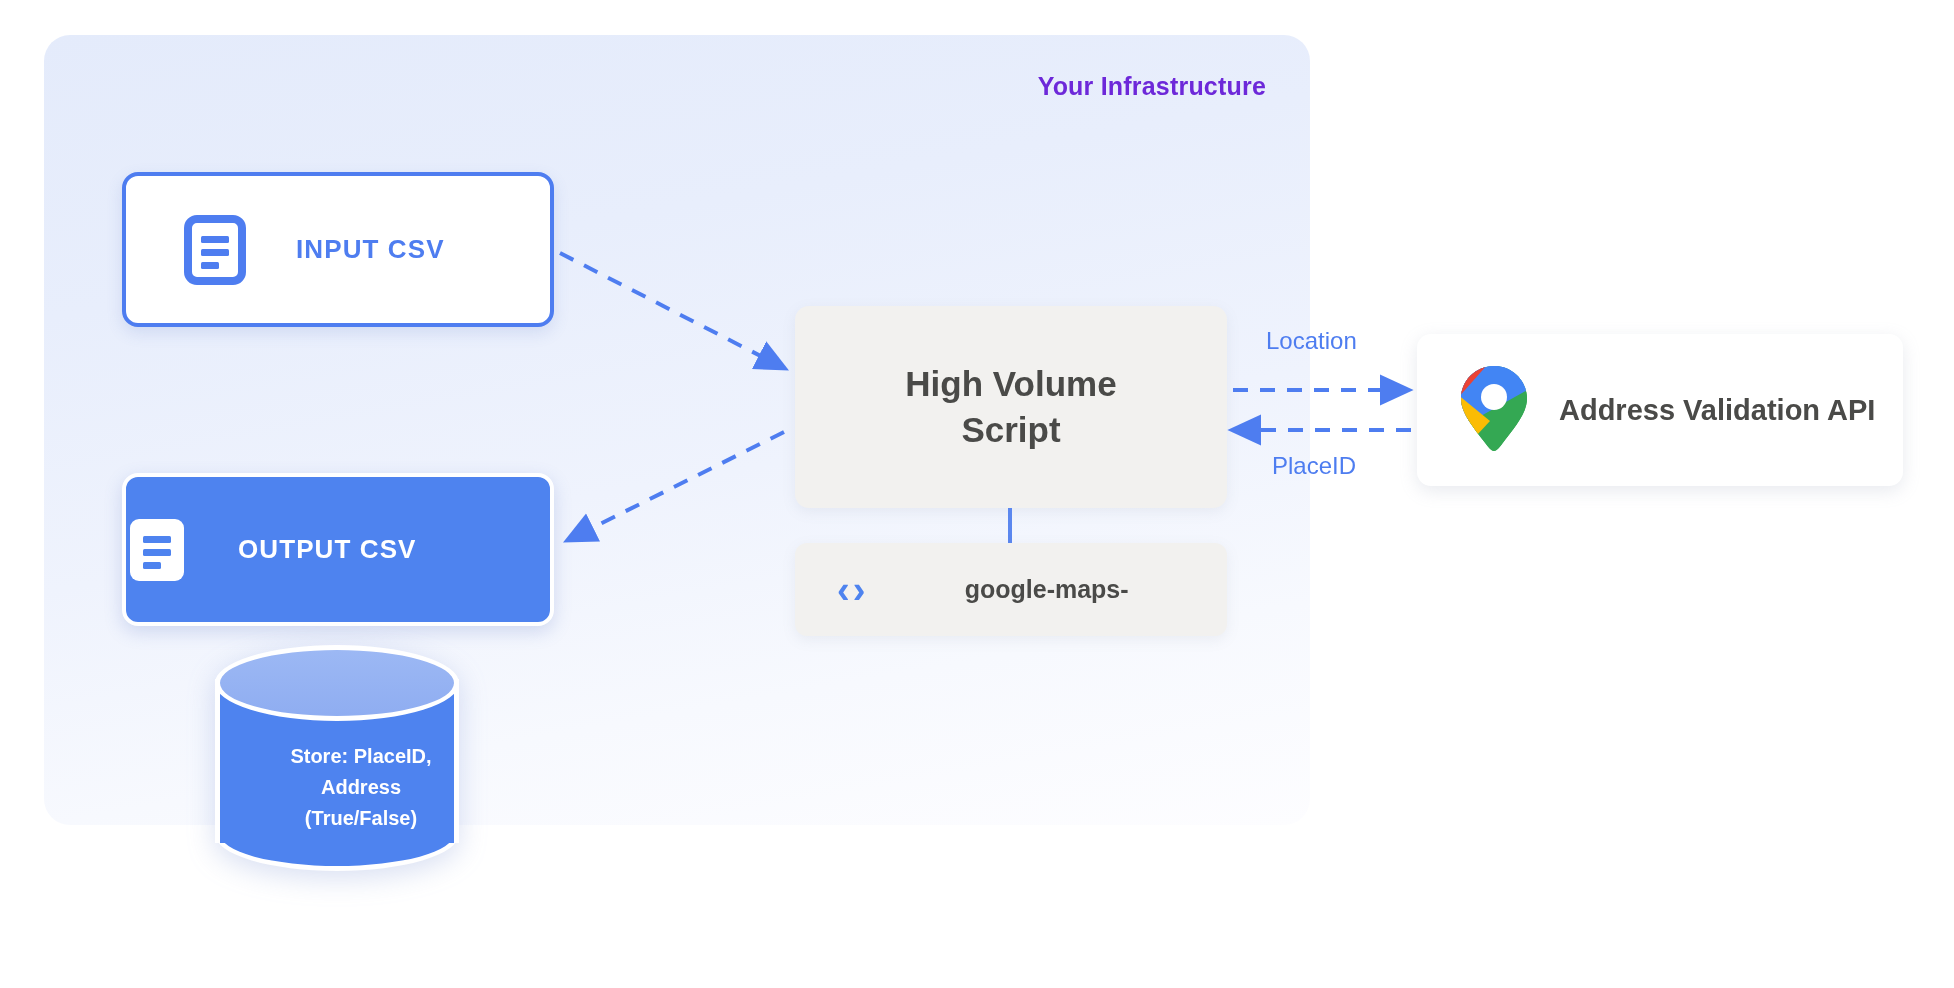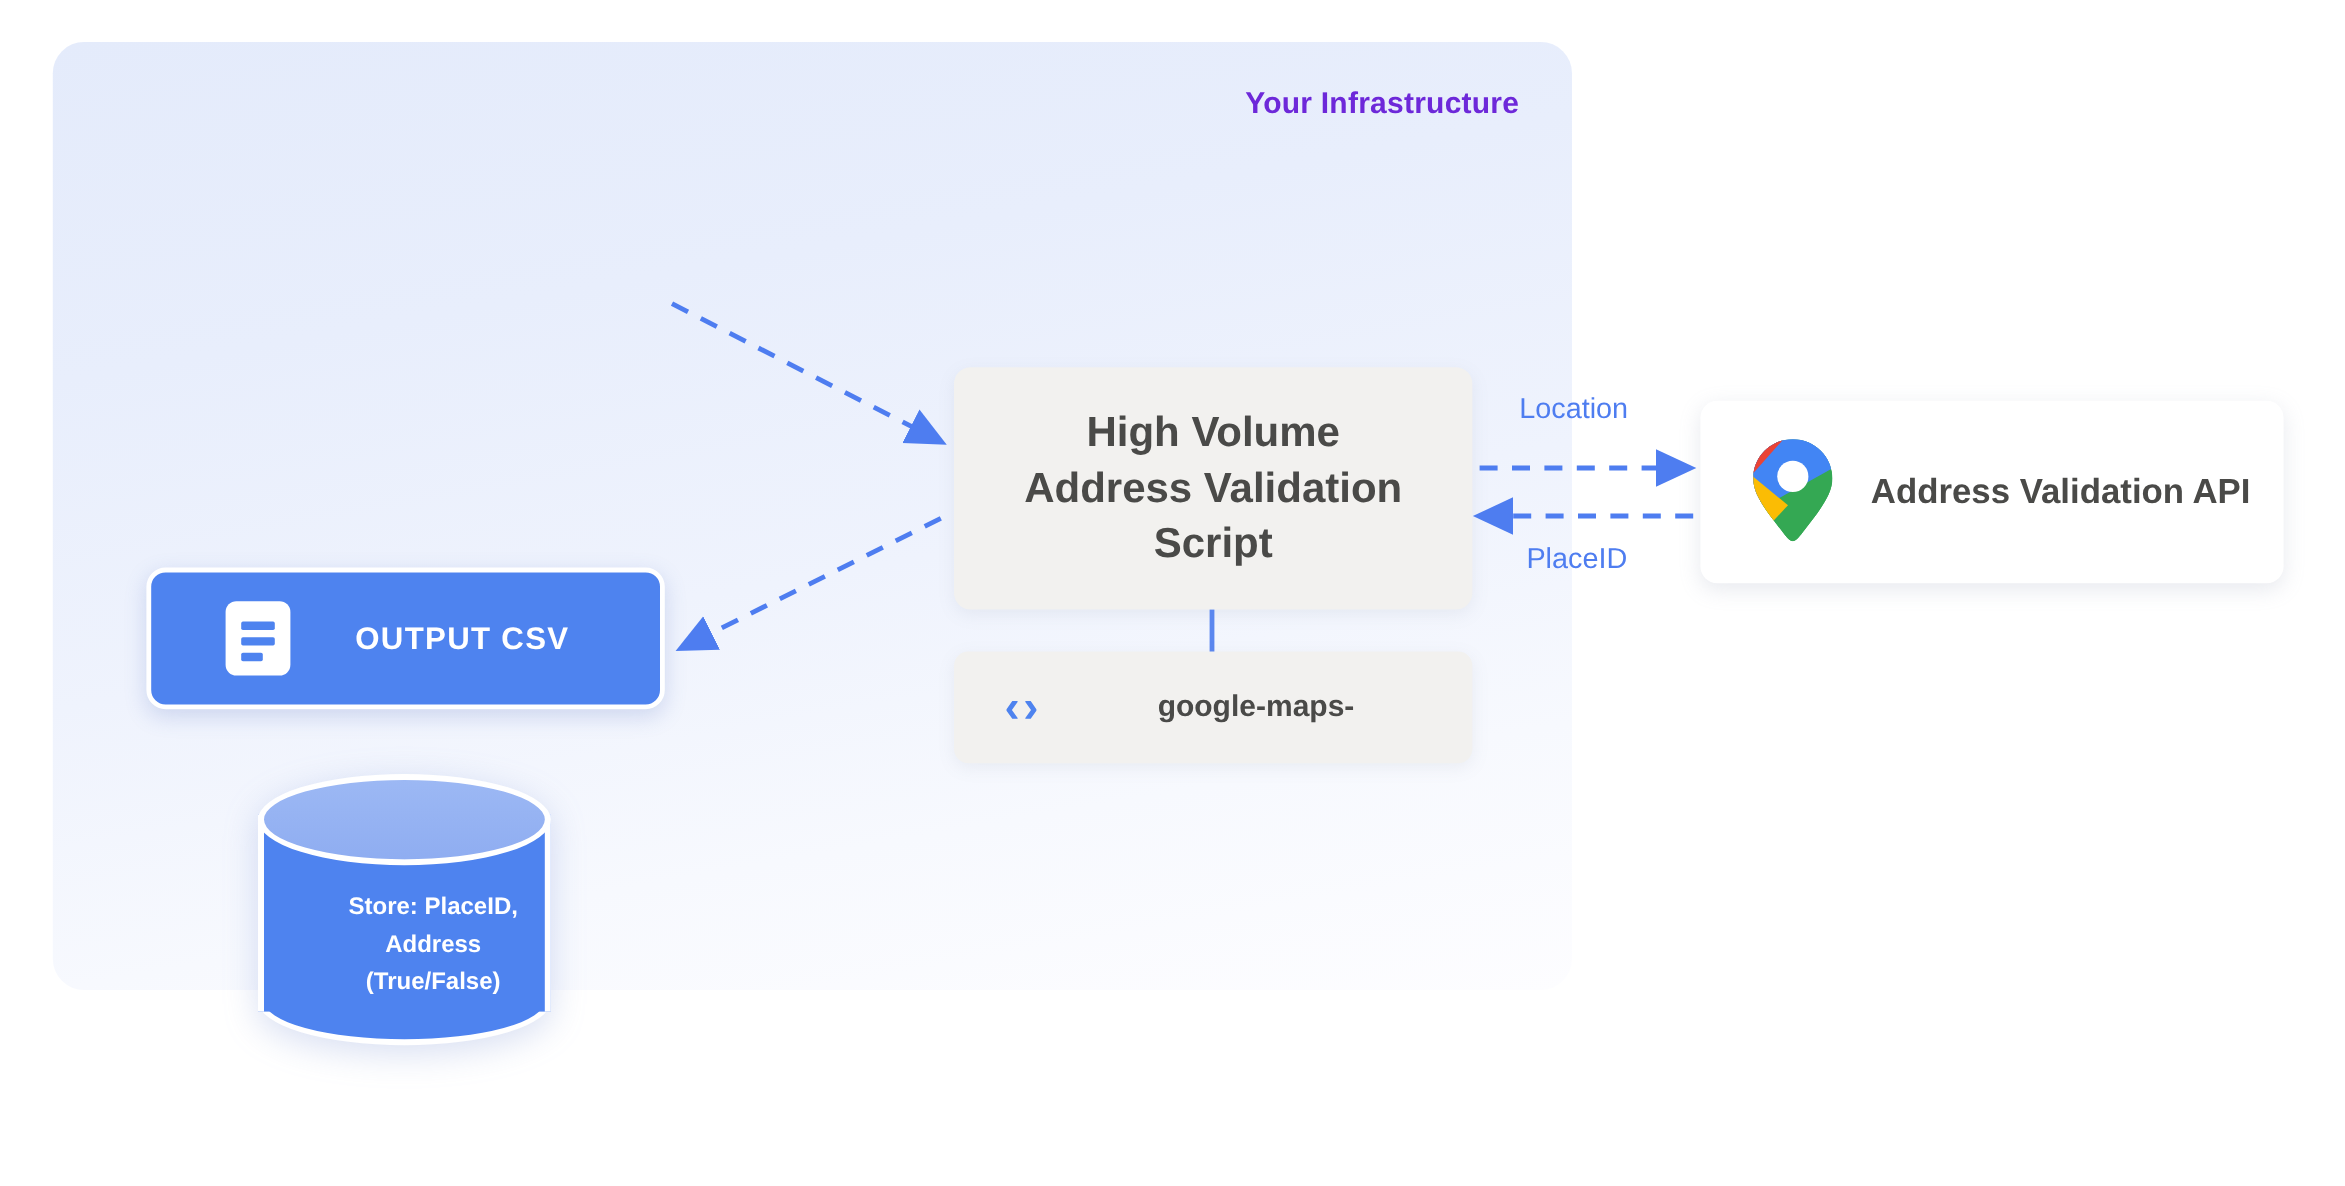--- a/index.html
+++ b/index.html
@@ -25,24 +25,23 @@
   
   .node{position:absolute;box-sizing:border-box;display:flex;align-items:center;}
 
   .input-csv{
     left:122px;top:172px;width:432px;height:155px;
     background:#ffffff;border:4px solid #4e7df0;border-radius:16px;
     box-shadow:0 6px 16px rgba(80,110,190,.16);
     padding-left:58px;
   }
   .output-csv{
-    left:122px;top:473px;width:432px;height:118px;
+    left:122px;top:473px;width:432px;height:153px;
     background:#4e83ef;border:4px solid #ffffff;border-radius:16px;
     box-shadow:0 6px 18px rgba(80,110,190,.22);
-    padding-left:58px;
   }
   .node-label{font-size:26px;font-weight:bold;letter-spacing:1.1px;margin-left:50px;}
   .label-blue{color:#4e7df0;}
   .label-white{color:#ffffff;}
 
   
   .doc-icon{width:62px;height:70px;position:relative;flex:0 0 auto;}
   .doc-icon svg{display:block;width:62px;height:70px;}
 
   
@@ -116,20 +115,31 @@
   .lbl-placeid{left:1272px;top:452px;}
 </style>
 </head>
 <body>
 
 <div id="stage">
 
   <div class="infra-panel"></div>
   <div class="infra-title">Your Infrastructure</div>
 
+  <div class="node input-csv">
+    <span class="doc-icon">
+      <svg viewBox="0 0 62 70" xmlns="http://www.w3.org/2000/svg">
+        <rect x="4" y="4" width="54" height="62" rx="9" ry="9" fill="none" stroke="#4e7df0" stroke-width="8"></rect>
+        <rect x="17" y="21" width="28" height="7" rx="1.5" fill="#4e7df0"></rect>
+        <rect x="17" y="34" width="28" height="7" rx="1.5" fill="#4e7df0"></rect>
+        <rect x="17" y="47" width="18" height="7" rx="1.5" fill="#4e7df0"></rect>
+      </svg>
+    </span>
+    <span class="node-label label-blue">INPUT CSV</span>
+  </div>
 
   <div class="node output-csv">
     <span class="doc-icon">
       <svg viewBox="0 0 62 70" xmlns="http://www.w3.org/2000/svg">
         <rect x="4" y="4" width="54" height="62" rx="9" ry="9" fill="#ffffff"></rect>
         <rect x="17" y="21" width="28" height="7" rx="1.5" fill="#4e83ef"></rect>
         <rect x="17" y="34" width="28" height="7" rx="1.5" fill="#4e83ef"></rect>
         <rect x="17" y="47" width="18" height="7" rx="1.5" fill="#4e83ef"></rect>
       </svg>
     </span>
@@ -143,21 +153,20 @@
     <div class="db-text">
       <div>Store: PlaceID,</div>
       <div>Address</div>
       <div>(True/False)</div>
     </div>
   </div>
 
   <div class="script-box">
     <div class="script-text">
       <div>High Volume</div>
-      <div>Address Validation</div>
       <div>Script</div>
     </div>
   </div>
 
   <div class="lib-connector"></div>
 
   <div class="lib-box">
     <span class="code-icon">‹›</span>
     <span class="lib-text">
       <div>google-maps-</div>

